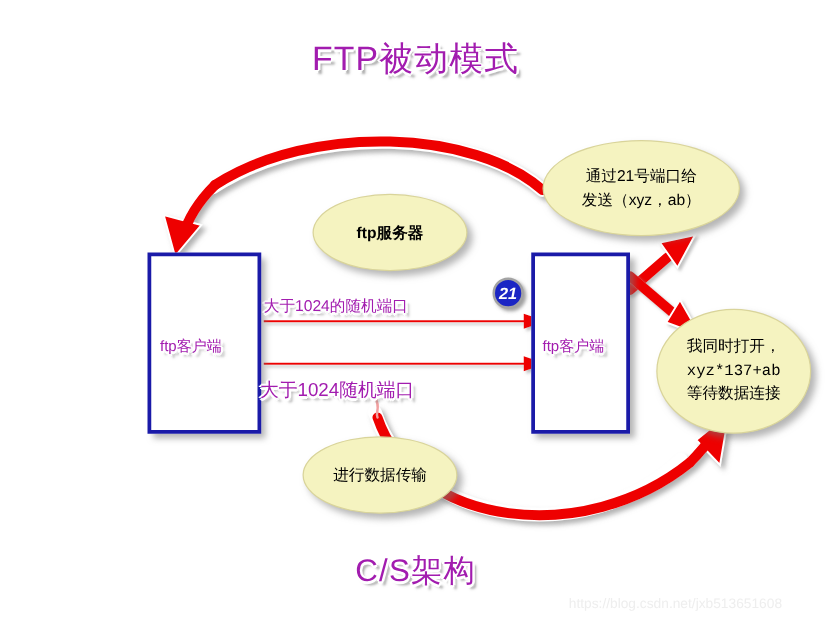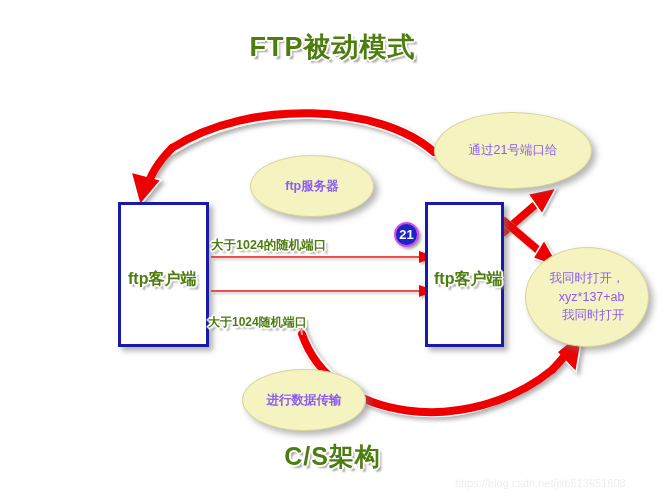--- a/index.html
+++ b/index.html
@@ -21,22 +21,22 @@
     position: absolute;
     left: 0;
     top: 0;
     width: 665px;
     height: 500px;
   }
 
   
   .bluetext {
     position: absolute;
-    color: #4d7c0f;
-    font-weight: bold;
+    color: #a21caf;
+    font-weight: normal;
     white-space: nowrap;
     text-shadow:
       -1px -1px 0 #ffffff,
        1px -1px 0 #ffffff,
       -1px  1px 0 #ffffff,
        1px  1px 0 #ffffff,
       -2px  0   0 #ffffff,
        2px  0   0 #ffffff,
        0   -2px 0 #ffffff,
        0    2px 0 #ffffff,
@@ -65,80 +65,81 @@
     position: absolute;
     background: #ffffff;
     border: 3px solid #1a1aa8;
     box-shadow: 4px 4px 5px rgba(120,120,120,0.55);
     box-sizing: border-box;
   }
   #client-box { left: 118px; top: 202px; width: 91px; height: 145px; }
   #server-box { left: 425px; top: 202px; width: 79px; height: 145px; }
 
   .hostlabel {
-    font-size: 16px;
+    font-size: 12px;
   }
   #client-label { left: 128px; top: 269px; }
   #server-label { left: 434px; top: 269px; }
 
   
   .ellipse {
     position: absolute;
     background: #f5f3c0;
     border: 1px solid #d9d49a;
     border-radius: 50%;
     box-shadow: 4px 4px 6px rgba(120,120,120,0.55);
     display: flex;
     align-items: center;
     justify-content: center;
-    text-align: right;
-    color: #8b5cf6;
+    text-align: center;
+    color: #000000;
     box-sizing: border-box;
   }
   #ellipse-control {
     left: 250px; top: 155px; width: 124px; height: 62px;
     font-size: 12.5px; font-weight: bold;
   }
   #ellipse-transfer {
-    left: 242px; top: 369px; width: 124px; height: 62px;
-    font-size: 12.5px; font-weight: bold;
+    left: 242px; top: 349px; width: 124px; height: 62px;
+    font-size: 12.5px; font-weight: normal;
   }
   #ellipse-port21 {
     left: 434px; top: 112px; width: 158px; height: 77px;
     font-size: 12.5px; line-height: 1.45;
   }
   #ellipse-wait {
     left: 525px; top: 247px; width: 124px; height: 100px;
-    font-size: 12.5px; line-height: 1.5;
+    font-size: 12.5px; line-height: 1.5; font-family: Liberation Mono, monospace;
   }
   .ellipse .lines { padding: 0 6px; }
 
   
   #badge-21 {
     position: absolute;
     left: 394px;
     top: 222px;
     width: 25px;
     height: 25px;
     border-radius: 50%;
     background: #1a25c4;
-    border: 2px solid #d946ef;
+    border: 2px solid #a3a3a3;
     box-shadow: 2px 2px 3px rgba(120,120,120,0.7);
     color: #ffffff;
     font-size: 13px;
     font-weight: bold;
     display: flex;
     align-items: center;
     justify-content: center;
     box-sizing: border-box;
+    font-style: italic;
   }
 
   
   #label-port-top { left: 211px; top: 237px; font-size: 12.5px; }
-  #label-port-bottom { left: 208px; top: 303px; font-size: 12px; margin-top: 11px; }
+  #label-port-bottom { left: 208px; top: 303px; font-size: 15px; }
 
   
   #watermark {
     position: absolute;
     left: 455px;
     top: 477px;
     font-size: 11px;
     color: #eeeeee;
     white-space: nowrap;
   }
@@ -214,28 +215,29 @@
     <span class="lines">ftp服务器</span>
   </div>
 
   <div class="ellipse" id="ellipse-transfer">
     <span class="lines">进行数据传输</span>
   </div>
 
   <div class="ellipse" id="ellipse-port21">
     <span class="lines">
       <span>通过21号端口给</span><br>
+      <span>发送（xyz，ab）</span>
     </span>
   </div>
 
   <div class="ellipse" id="ellipse-wait">
     <span class="lines">
       <span>我同时打开，</span><br>
       <span>xyz*137+ab</span><br>
-      <span>我同时打开</span>
+      <span>等待数据连接</span>
     </span>
   </div>
 
   <div class="bluetext" id="footer-title">C/S架构</div>
 
   <div id="watermark">https://blog.csdn.net/jxb513651608</div>
 
 </div>
 
 </body></html>

